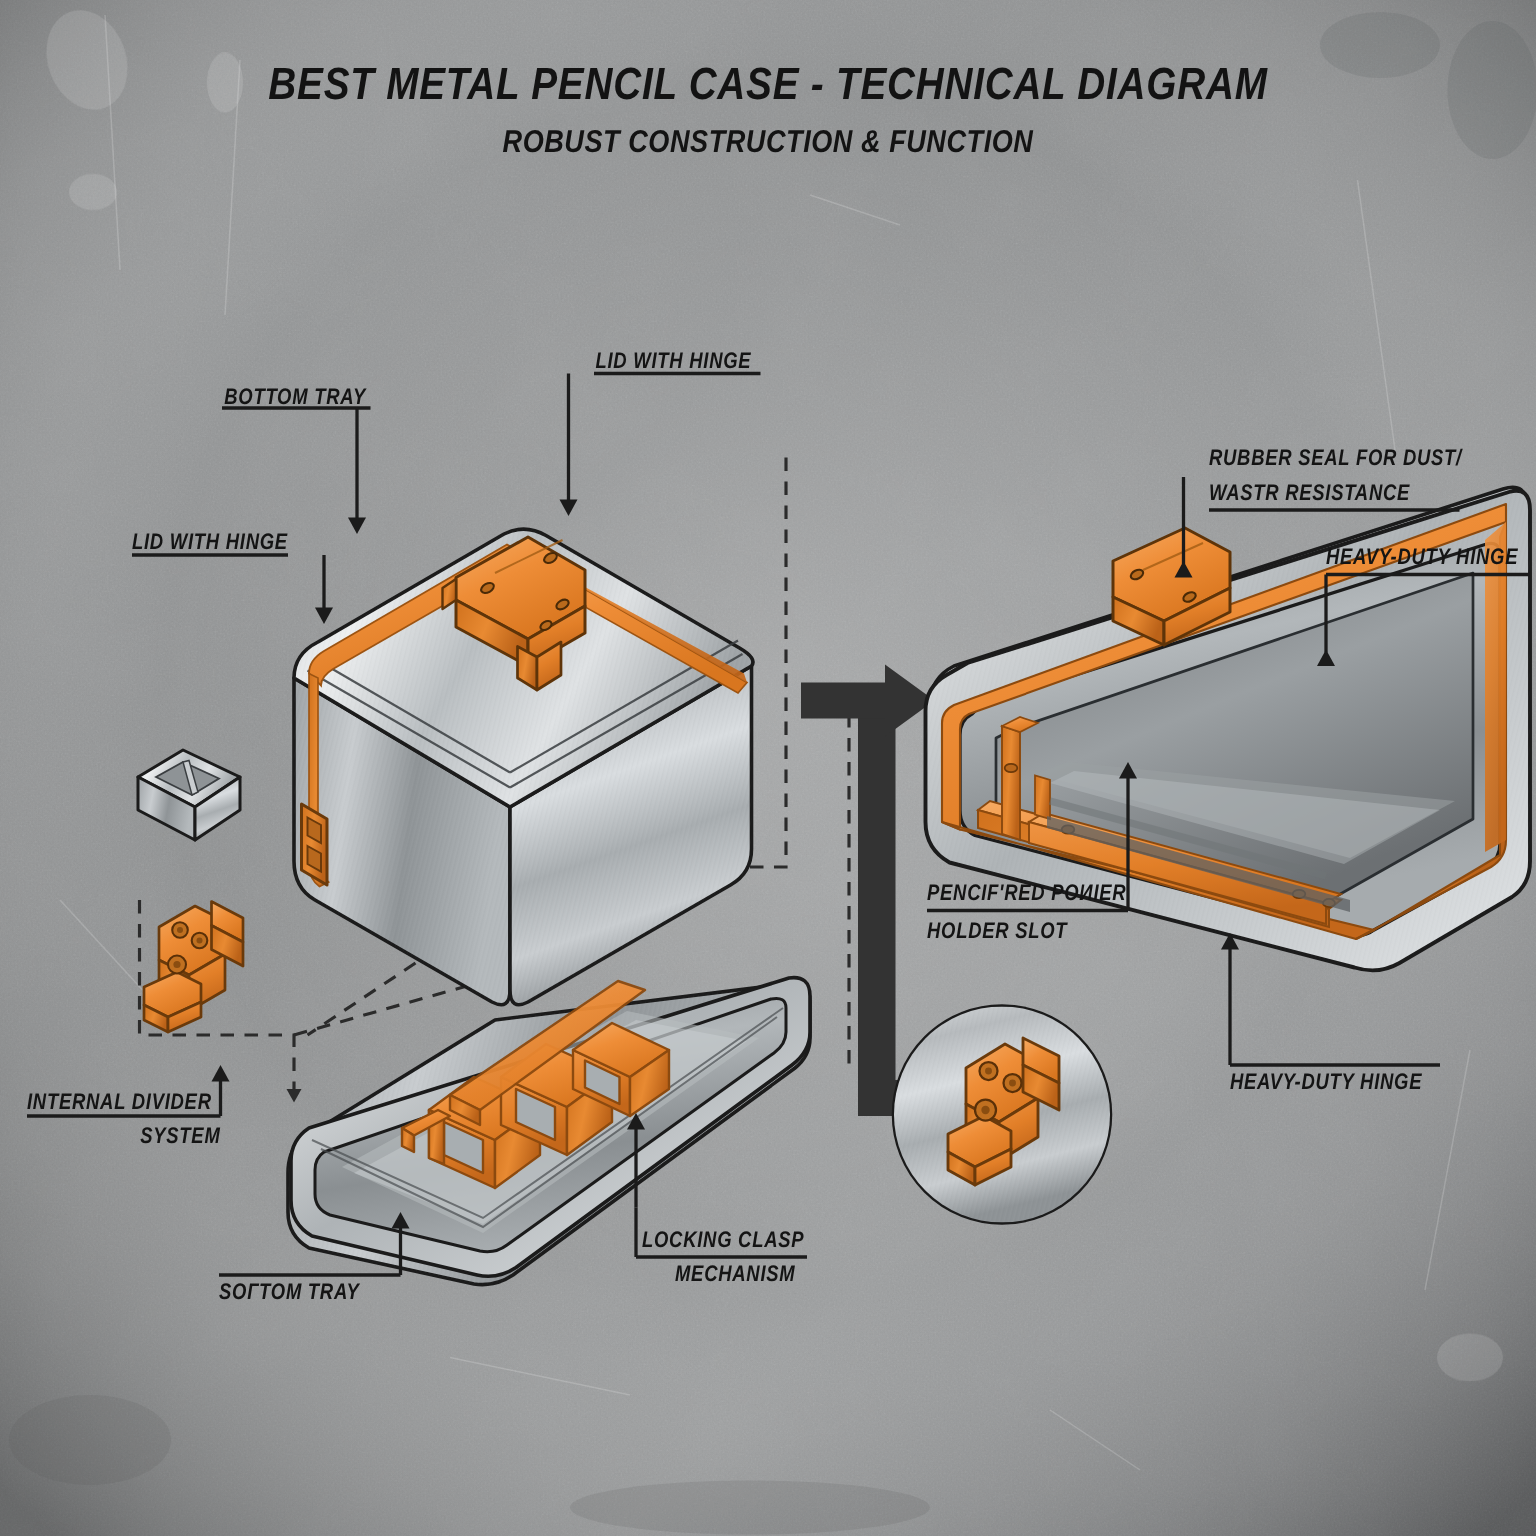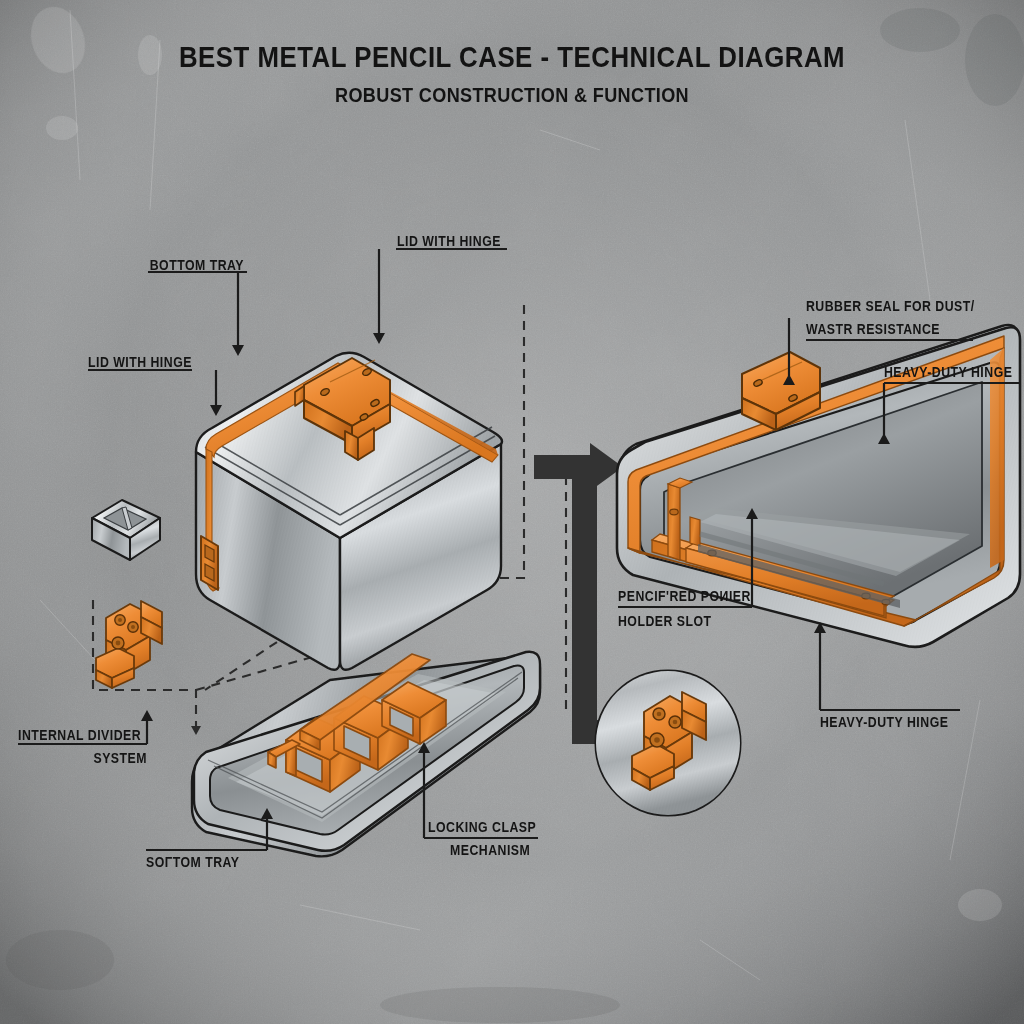--- a/index.html
+++ b/index.html
@@ -2,21 +2,21 @@
 <html><head>
 <meta charset="utf-8">
 <title>Metal Pencil Case Technical Diagram</title>
 <style>
   html,body{margin:0;padding:0;}
   body{
     width:1024px;height:1024px;overflow:hidden;
     font-family:"Liberation Sans", sans-serif;
     background:#8f9192;
   }
-  #stage{position:relative;width:1024px;height:1024px;overflow:hidden;}
+  #stage{position:relative;width:1024px;height:1024px;overflow:hidden;font-style:italic;}
   #stage svg{position:absolute;top:0;left:0;}
   .lbl{
     position:absolute;
     font-family:"Liberation Sans", sans-serif;
     font-weight:700;
     color:#141414;
     letter-spacing:0.04em;
     white-space:nowrap;
     line-height:1.18;
     transform:scaleX(0.82);

